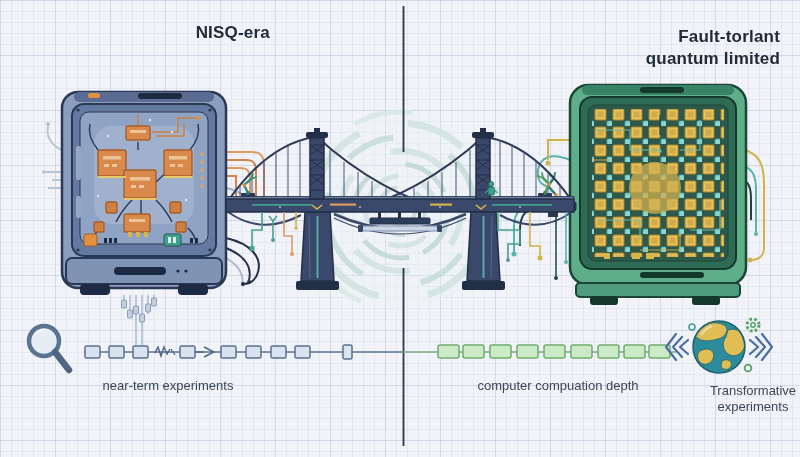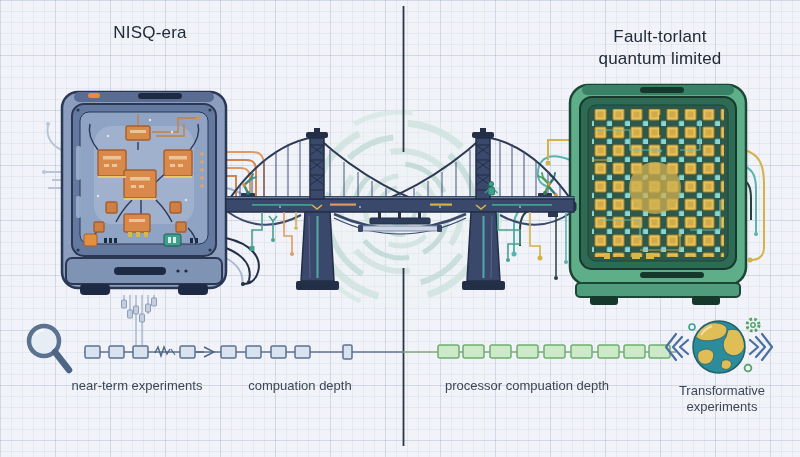--- a/index.html
+++ b/index.html
@@ -9,22 +9,22 @@
     background-color:#f1f3f8;
     background-image:
       linear-gradient(to right, rgba(110,130,175,.16) 1px, transparent 1px),
       linear-gradient(to bottom, rgba(110,130,175,.16) 1px, transparent 1px),
       linear-gradient(to right, rgba(110,130,175,.09) 1px, transparent 1px),
       linear-gradient(to bottom, rgba(110,130,175,.09) 1px, transparent 1px);
     background-size:55px 55px,55px 55px,11px 11px,11px 11px;
   }
   .scene{position:absolute;left:0;top:0;}
   .label{position:absolute;text-align:center;color:#222b38;}
-  .title{font-size:17px;line-height:21.5px;font-weight:400;letter-spacing:.2px;}
-  .caption{font-size:13px;line-height:16px;font-weight:400;color:#3c4654;}
+  .title{font-size:17px;line-height:21.5px;font-weight:700;letter-spacing:.2px;text-align:right;}
+  .caption{font-size:13px;line-height:16px;font-weight:400;color:#3c4654;padding-left:31px;}
   .t-left{left:30px;top:22px;width:240px;}
   .t-right{left:540px;top:26px;width:240px;}
   .c-near{left:57px;top:378px;width:160px;}
   .c-limited{left:240px;top:378px;width:120px;}
   .c-arb{left:437px;top:378px;width:180px;}
   .c-trans{left:652px;top:383px;width:140px;}
 </style>
 </head>
 <body>
 
@@ -471,23 +471,22 @@
 </div>
 
 <div class="label title t-right">
   <span style="display:block">Fault-torlant</span>
   <span style="display:block">quantum limited</span>
 </div>
 
 <div class="label caption c-near">near-term experiments</div>
 
 <div class="label caption c-limited">
-  <span style="display:block">compuation depth</span>
 </div>
 
-<div class="label caption c-arb">processor compuation depth</div>
+<div class="label caption c-arb">computer compuation depth</div>
 
 <div class="label caption c-trans">
   <span style="display:block">Transformative</span>
   <span style="display:block">experiments</span>
 </div>
 
 </div>
 
 </body></html>

